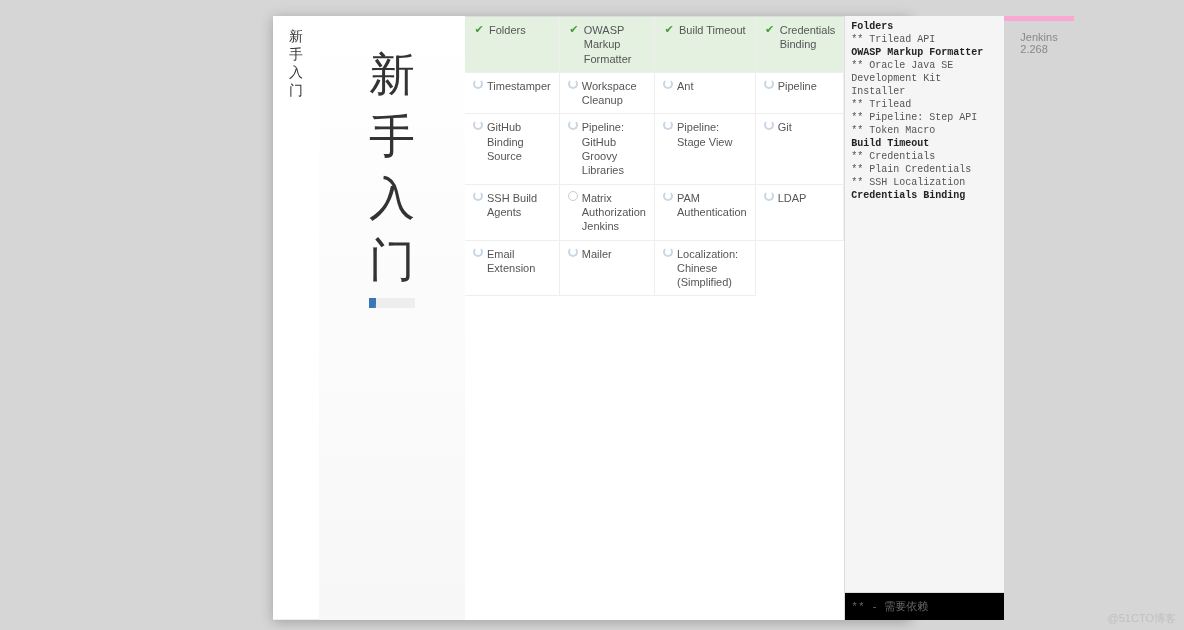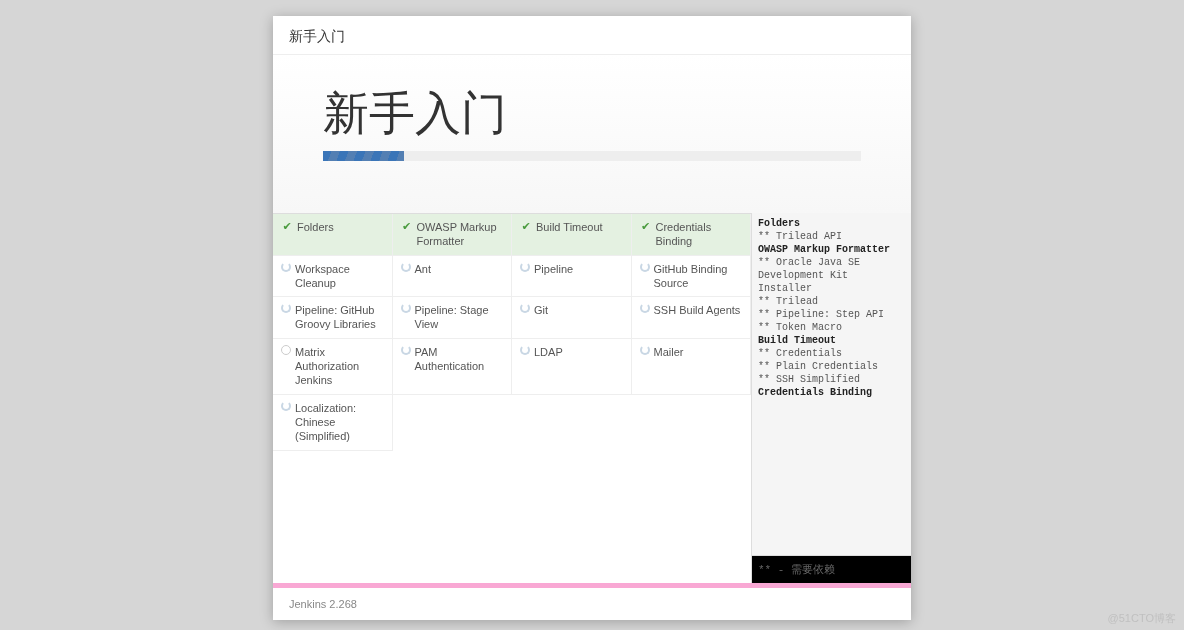--- a/index.html
+++ b/index.html
@@ -15,21 +15,21 @@
 }
 .modal {
   position: absolute;
   left: 273px;
   top: 16px;
   width: 638px;
   height: 604px;
   background: #fff;
   box-shadow: 0 2px 12px rgba(0,0,0,0.25);
   display: flex;
-  flex-direction: column;
+  flex-direction: row;
 }
 .header {
   padding: 12px 16px 8px;
   border-bottom: 1px solid #eee;
   font-size: 14px;
 }
 .hero {
   padding: 28px 50px 52px;
   background: linear-gradient(#fff,#f7f7f7);
 }
@@ -157,20 +157,24 @@
         <div class="plugin done">
           <span class="icon icon-check"></span>
           <span class="label">Build Timeout</span>
         </div>
         <div class="plugin done">
           <span class="icon icon-check"></span>
           <span class="label">Credentials Binding</span>
         </div>
         <div class="plugin">
           <span class="icon icon-spinner"></span>
+          <span class="label">Timestamper</span>
+        </div>
+        <div class="plugin">
+          <span class="icon icon-spinner"></span>
           <span class="label">Workspace Cleanup</span>
         </div>
         <div class="plugin">
           <span class="icon icon-spinner"></span>
           <span class="label">Ant</span>
         </div>
         <div class="plugin">
           <span class="icon icon-spinner"></span>
           <span class="label">Pipeline</span>
         </div>
@@ -198,20 +202,24 @@
           <span class="icon icon-pending"></span>
           <span class="label">Matrix Authorization Jenkins</span>
         </div>
         <div class="plugin">
           <span class="icon icon-spinner"></span>
           <span class="label">PAM Authentication</span>
         </div>
         <div class="plugin">
           <span class="icon icon-spinner"></span>
           <span class="label">LDAP</span>
+        </div>
+        <div class="plugin">
+          <span class="icon icon-spinner"></span>
+          <span class="label">Email Extension</span>
         </div>
         <div class="plugin">
           <span class="icon icon-spinner"></span>
           <span class="label">Mailer</span>
         </div>
         <div class="plugin">
           <span class="icon icon-spinner"></span>
           <span class="label">Localization: Chinese (Simplified)</span>
         </div>
       </div>
@@ -220,21 +228,21 @@
           <div class="line bold">Folders</div>
           <div class="line">** Trilead API</div>
           <div class="line bold">OWASP Markup Formatter</div>
           <div class="line">** Oracle Java SE Development Kit Installer</div>
           <div class="line">** Trilead</div>
           <div class="line">** Pipeline: Step API</div>
           <div class="line">** Token Macro</div>
           <div class="line bold">Build Timeout</div>
           <div class="line">** Credentials</div>
           <div class="line">** Plain Credentials</div>
-          <div class="line">** SSH Simplified</div>
+          <div class="line">** SSH Localization</div>
           <div class="line bold">Credentials Binding</div>
         </div>
       <div class="log-footer">** - 需要依赖</div>
     </div>
   </div>
 
   <div class="footer">
     <span>Jenkins 2.268</span>
   </div>
 </div>

